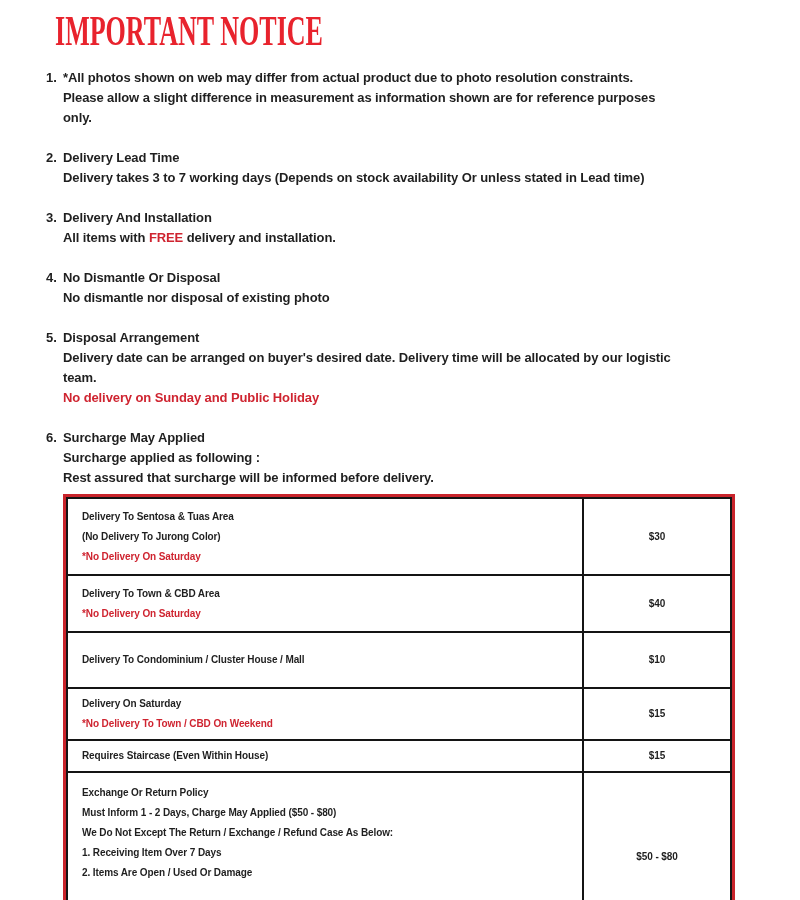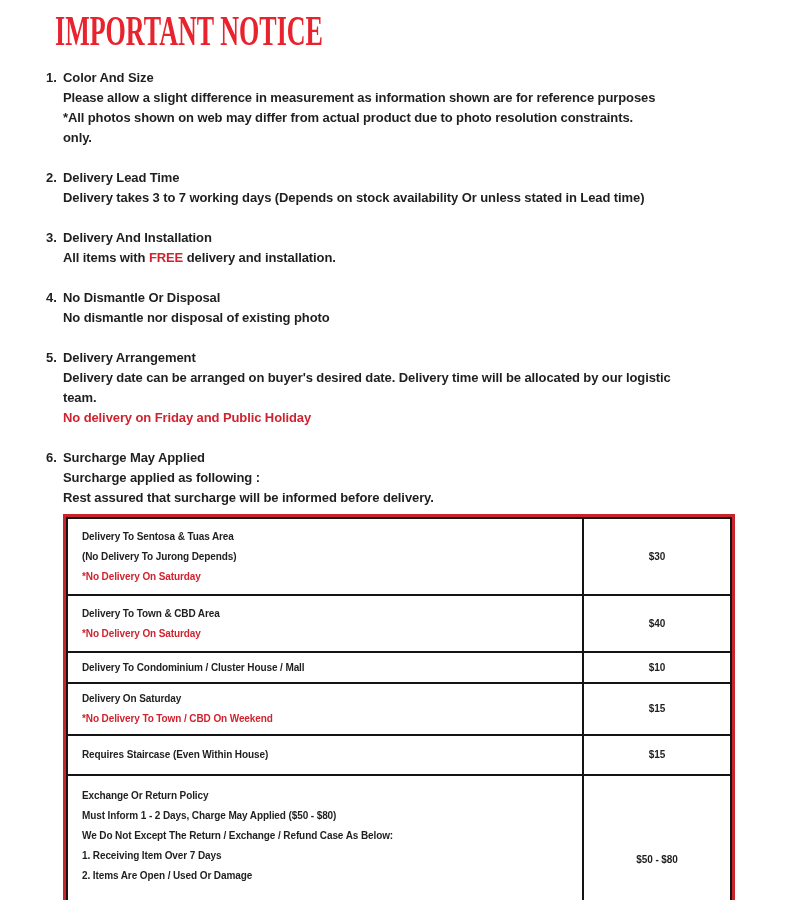--- a/index.html
+++ b/index.html
@@ -62,40 +62,39 @@
     font-size:10px;
     line-height:20px;
     letter-spacing:-0.1px;
     vertical-align:middle;
     box-sizing:border-box;
   }
   td.cond{padding:4px 8px 4px 14px;}
   td.price{width:148px;text-align:center;}
   tr.r1{height:77px;}
   tr.r2{height:57px;padding-left:31px;}
-  tr.r3{height:31px;}
+  tr.r3{height:56px;}
   tr.r4{height:52px;}
-  tr.r5{height:40px;margin-top:32px;}
+  tr.r5{height:32px;margin-top:32px;}
   tr.r6{height:170px;}
   tr.r6 td.cond{vertical-align:top;padding-top:10px;}
 </style>
 </head>
 <body>
 
 <div class="page">
 
   <div class="title">IMPORTANT NOTICE</div>
 
   <div class="notice-list">
       <div class="notice-item">
         <div class="num">1.</div>
         <div class="content">
-          <div class="heading">Color And Size</div>
+          <div class="line"><span>*All photos shown on web may differ from actual product due to photo resolution constraints.</span></div>
           <div class="line"><span>Please allow a slight difference in measurement as information shown are for reference purposes</span></div>
-          <div class="line"><span>*All photos shown on web may differ from actual product due to photo resolution constraints.</span></div>
           <div class="line"><span>only.</span></div>
         </div>
       </div>
       <div class="notice-item">
         <div class="num">2.</div>
         <div class="content">
           <div class="heading">Delivery Lead Time</div>
           <div class="line"><span>Delivery takes 3 to 7 working days (Depends on stock availability Or unless stated in Lead time)</span></div>
         </div>
       </div>
@@ -109,43 +108,43 @@
       <div class="notice-item">
         <div class="num">4.</div>
         <div class="content">
           <div class="heading">No Dismantle Or Disposal</div>
           <div class="line"><span>No dismantle nor disposal of existing photo</span></div>
         </div>
       </div>
       <div class="notice-item">
         <div class="num">5.</div>
         <div class="content">
-          <div class="heading">Delivery Arrangement</div>
+          <div class="heading">Disposal Arrangement</div>
           <div class="line"><span>Delivery date can be arranged on buyer's desired date. Delivery time will be allocated by our logistic</span></div>
           <div class="line"><span>team.</span></div>
-          <div class="line"><span class="red">No delivery on Friday and Public Holiday</span></div>
+          <div class="line"><span class="red">No delivery on Sunday and Public Holiday</span></div>
         </div>
       </div>
       <div class="notice-item">
         <div class="num">6.</div>
         <div class="content">
           <div class="heading">Surcharge May Applied</div>
           <div class="line"><span>Surcharge applied as following :</span></div>
           <div class="line"><span>Rest assured that surcharge will be informed before delivery.</span></div>
         </div>
       </div>
     </div>
 
   <div class="table-wrap">
     <table class="surcharge">
       <tbody>
           <tr class="r1">
             <td class="cond">
               <div class="line"><span>Delivery To Sentosa &amp; Tuas Area</span></div>
-              <div class="line"><span>(No Delivery To Jurong Depends)</span></div>
+              <div class="line"><span>(No Delivery To Jurong Color)</span></div>
               <div class="line"><span class="red">*No Delivery On Saturday</span></div>
             </td>
             <td class="price">$30</td>
           </tr>
           <tr class="r2">
             <td class="cond">
               <div class="line"><span>Delivery To Town &amp; CBD Area</span></div>
               <div class="line"><span class="red">*No Delivery On Saturday</span></div>
             </td>
             <td class="price">$40</td>

